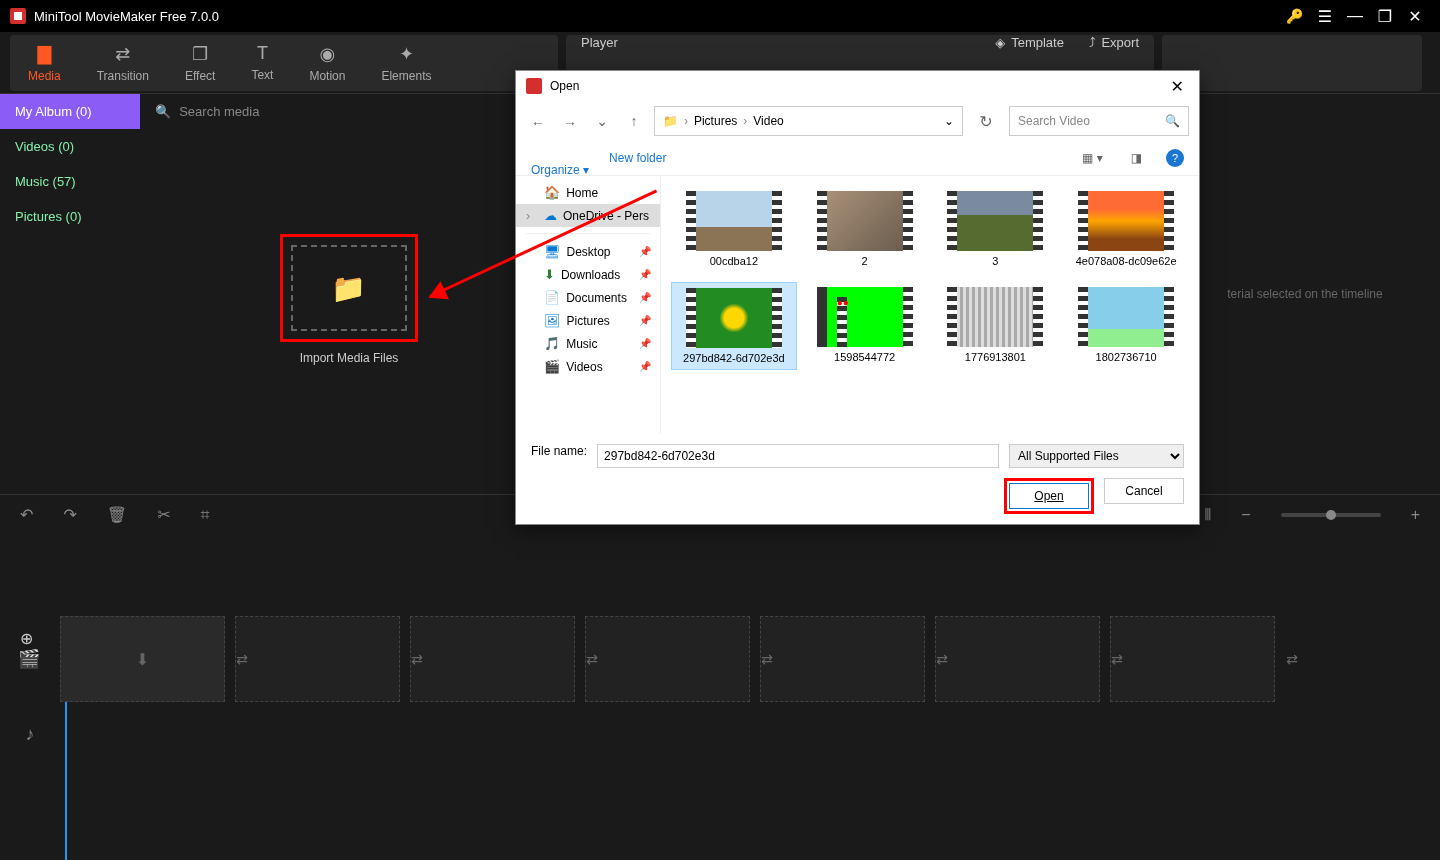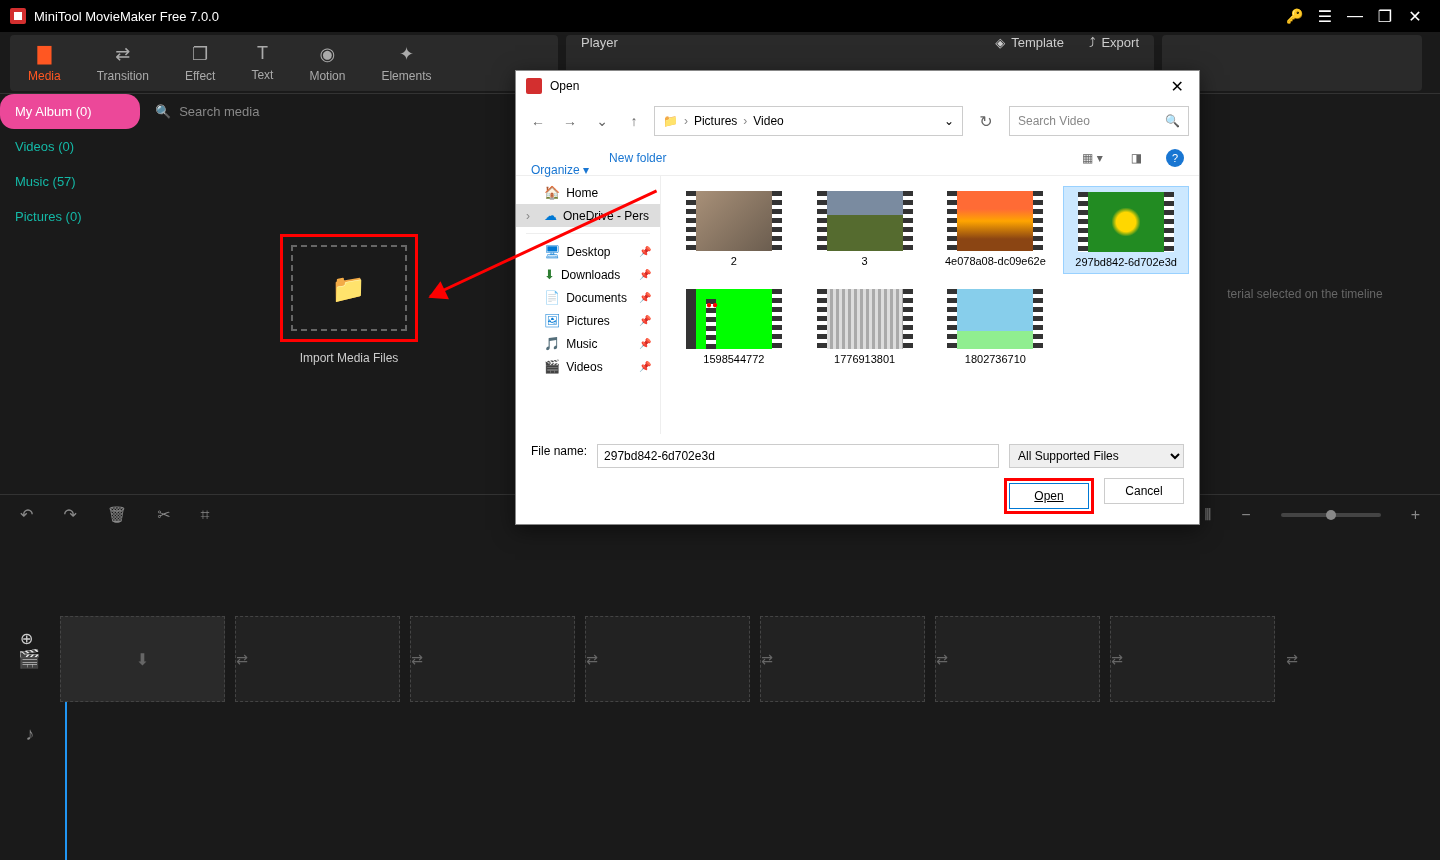--- a/index.html
+++ b/index.html
@@ -22,22 +22,22 @@
 .toolbar .panel.right { flex: 0 0 260px; justify-content: flex-end; padding: 0 15px; align-items: center; gap: 20px; }
 .toolbar .tab { display: flex; flex-direction: column; align-items: center; justify-content: center; padding: 0 18px; cursor: pointer; color: #aaa; font-size: 12px; gap: 4px; }
 .toolbar .tab.active { color: #ff5722; }
 .toolbar .tab .ico { font-size: 18px; }
 .player-label { color: #ccc; font-size: 13px; }
 .template-btn, .export-btn { display: flex; align-items: center; gap: 6px; color: #ccc; font-size: 13px; cursor: pointer; }
 
 
 .content-area { display: flex; height: 400px; }
 .sidebar { width: 140px; background: #1a1a1a; }
-.sidebar .item { padding: 10px 15px; font-size: 13px; color: #14b8a6; cursor: pointer; }
-.sidebar .item.active { background: #ec4899; color: #fff; border-radius: 14px; }
+.sidebar .item { padding: 10px 15px; font-size: 13px; color: #86efac; cursor: pointer; }
+.sidebar .item.active { background: #8b5cf6; color: #fff; }
 
 
 .media-area { flex: 1; background: #1a1a1a; padding: 10px 15px; position: relative; }
 .search-row { display: flex; align-items: center; justify-content: space-between; margin-bottom: 20px; }
 .search-media { display: flex; align-items: center; gap: 8px; color: #888; font-size: 13px; }
 .download-yt { display: flex; align-items: center; gap: 6px; color: #ccc; font-size: 13px; }
 
 .import-box { position: absolute; top: 140px; left: 140px; width: 138px; height: 108px; border: 3px solid #ff0000; }
 .import-inner { margin: 8px; height: calc(100% - 16px); border: 2px dashed #666; display: flex; align-items: center; justify-content: center; }
 .import-inner .folder { font-size: 28px; color: #ccc; }
@@ -337,20 +337,24 @@
         </div>
       <div class="node">
           <span class="ico" style="color:#7b1fa2">🎬</span>
           <span>Videos</span>
           <span class="pin">📌</span>
         </div>
     </div>
     <div class="fd-files">
       <div class="fd-grid" id="file-grid">
           <div class="fd-item">
+            <div class="fd-thumb thumb-sky"></div>
+            <div>00cdba12</div>
+          </div>
+          <div class="fd-item">
             <div class="fd-thumb thumb-animal"></div>
             <div>2</div>
           </div>
           <div class="fd-item">
             <div class="fd-thumb thumb-mountain"></div>
             <div>3</div>
           </div>
           <div class="fd-item">
             <div class="fd-thumb thumb-sunset"></div>
             <div>4e078a08-dc09e62e</div>

